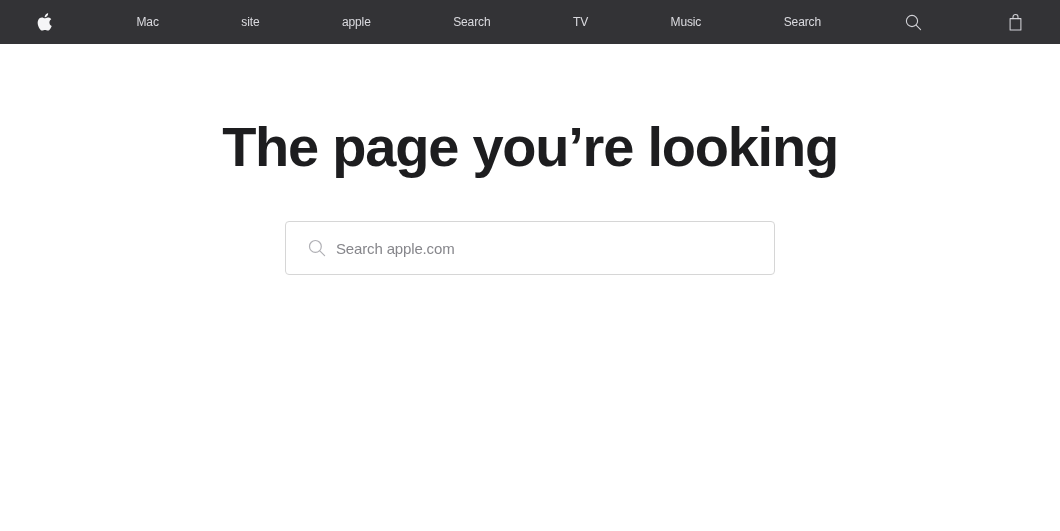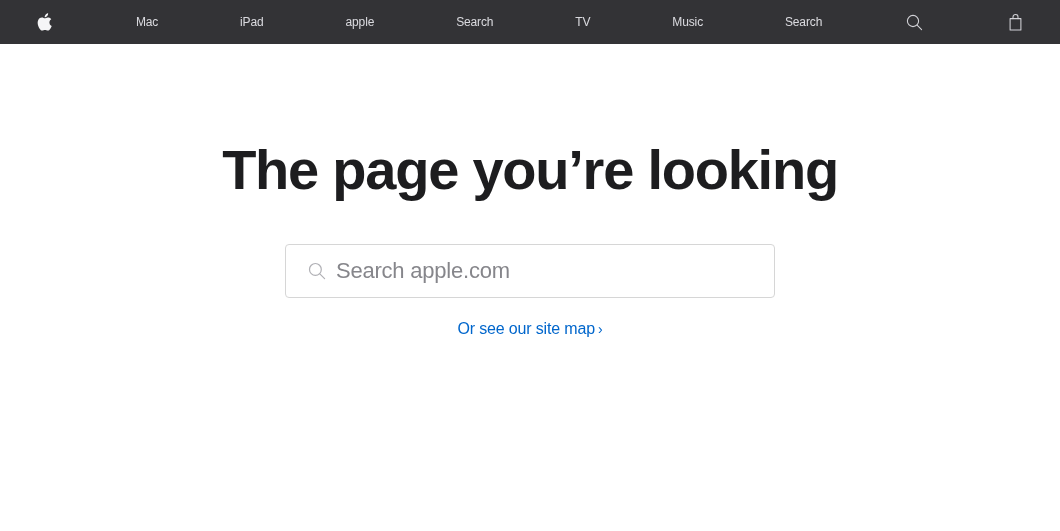--- a/index.html
+++ b/index.html
@@ -56,21 +56,21 @@
     width: 20px;
     height: 44px;
   }
   .apple-logo {
     display: block;
   }
 
   
   .content {
     width: 1060px;
-    padding-top: 100px;
+    padding-top: 77px;
     box-sizing: border-box;
     text-align: center;
   }
   .headline {
     margin: 0 auto;
     width: 620px;
     color: #1d1d1f;
     font-size: 56px;
     font-weight: 700;
     line-height: 52px;
@@ -111,21 +111,21 @@
   }
   .search-input {
     width: 100%;
     height: 52px;
     border: 0;
     outline: 0;
     background: transparent;
     padding: 0 16px 0 50px;
     box-sizing: border-box;
     font-family: "Liberation Sans", "DejaVu Sans", sans-serif;
-    font-size: 22px;
+    font-size: 15px;
     color: #1d1d1f;
     letter-spacing: -0.01em;
   }
   .search-input::placeholder {
     color: #86868b;
     opacity: 1;
   }
 
   
   .sitemap-wrap {
@@ -160,21 +160,21 @@
           <path fill="#f5f5f7" d="M11.62 9.02c-.02-2.06 1.68-3.05 1.76-3.1-.96-1.4-2.45-1.6-2.98-1.62-1.27-.13-2.48.75-3.12.75-.64 0-1.64-.73-2.69-.71-1.38.02-2.66.8-3.37 2.04-1.44 2.49-.37 6.18 1.03 8.2.69.99 1.5 2.1 2.57 2.06 1.03-.04 1.42-.67 2.67-.67 1.24 0 1.6.67 2.69.65 1.11-.02 1.81-1 2.49-2 .78-1.15 1.1-2.26 1.12-2.32-.03-.01-2.15-.82-2.17-3.28zM9.56 2.95c.57-.69.95-1.65.85-2.6-.82.03-1.81.54-2.4 1.23-.52.61-.98 1.59-.86 2.52.91.07 1.84-.46 2.41-1.15z"></path>
         </svg>
       </span>
     </div>
 
     <div class="globalnav-item">
       <a class="globalnav-link" href="#">Mac</a>
     </div>
 
     <div class="globalnav-item">
-      <a class="globalnav-link" href="#">iPad</a>
+      <a class="globalnav-link" href="#">site</a>
     </div>
 
     <div class="globalnav-item">
       <a class="globalnav-link" href="#">apple</a>
     </div>
 
     <div class="globalnav-item">
       <a class="globalnav-link" href="#">Search</a>
     </div>
 
@@ -222,20 +222,14 @@
       <span class="search-icon">
         <svg width="18" height="18" viewBox="0 0 18 18" aria-hidden="true">
           <circle cx="7.4" cy="7.4" r="5.9" fill="none" stroke="#b0b0b5" stroke-width="1.2"></circle>
           <line x1="11.8" y1="11.8" x2="16.6" y2="16.6" stroke="#b0b0b5" stroke-width="1.2" stroke-linecap="round"></line>
         </svg>
       </span>
       <input class="search-input" type="text" placeholder="Search apple.com" style="">
     </div>
   </div>
 
-  <div class="sitemap-wrap">
-    <a class="sitemap-link" href="#">
-      <span>Or see our site map</span>
-      <span class="sitemap-chevron">›</span>
-    </a>
-  </div>
 
 </main>
 
 </body></html>

